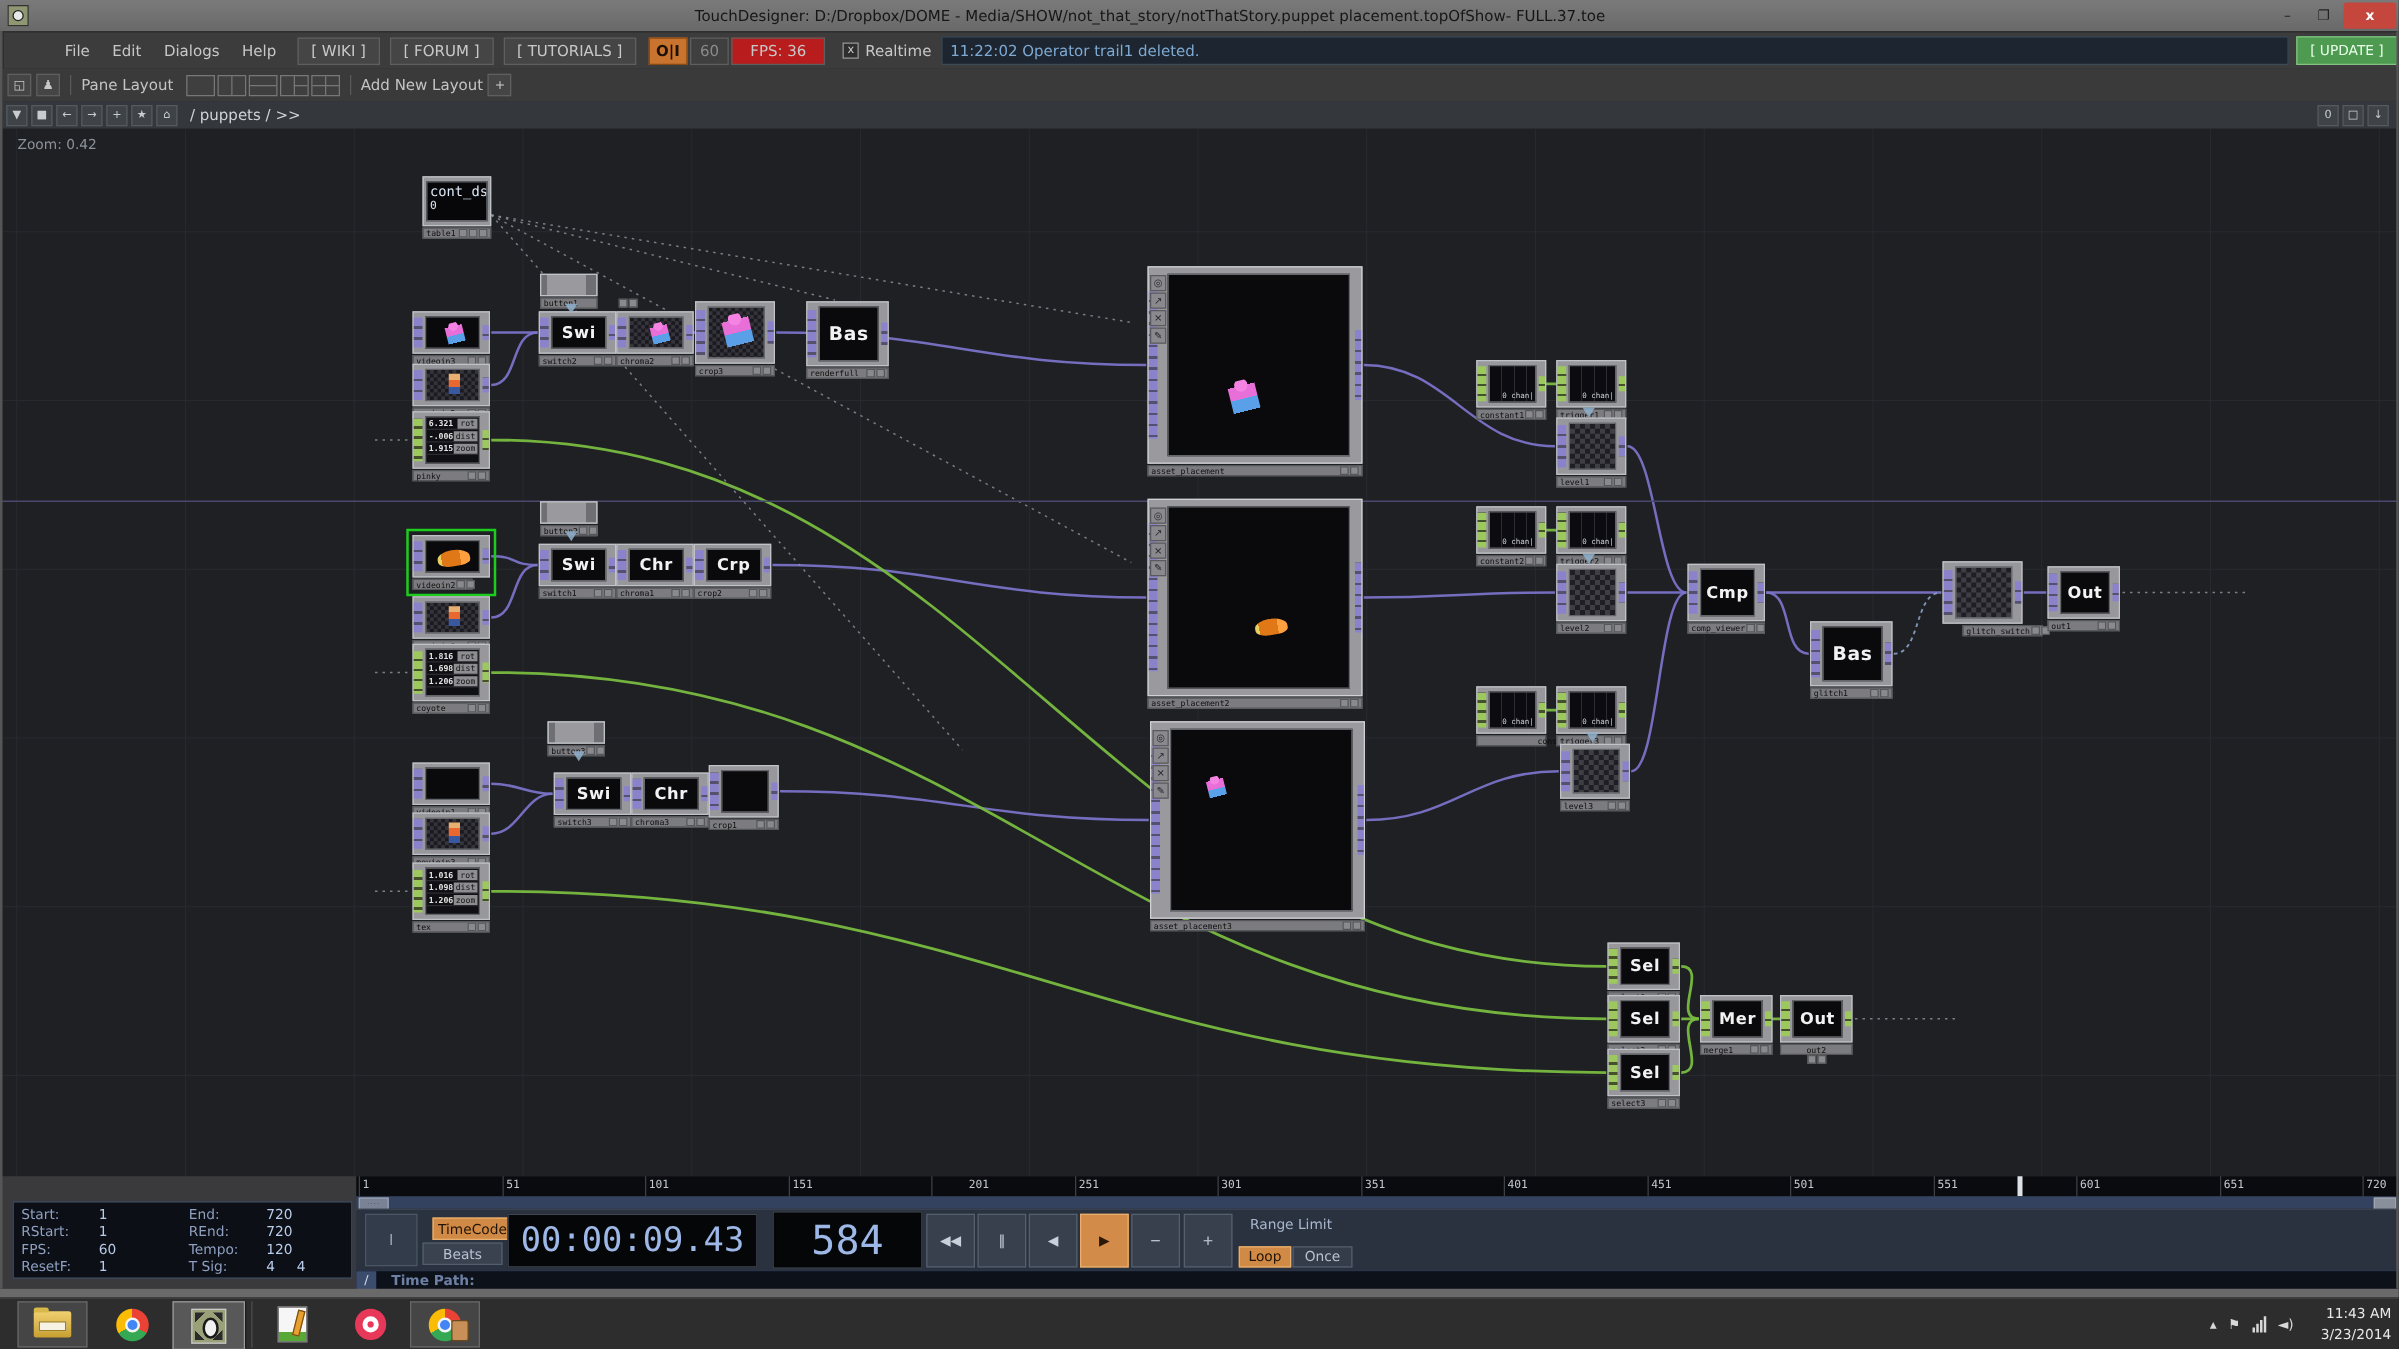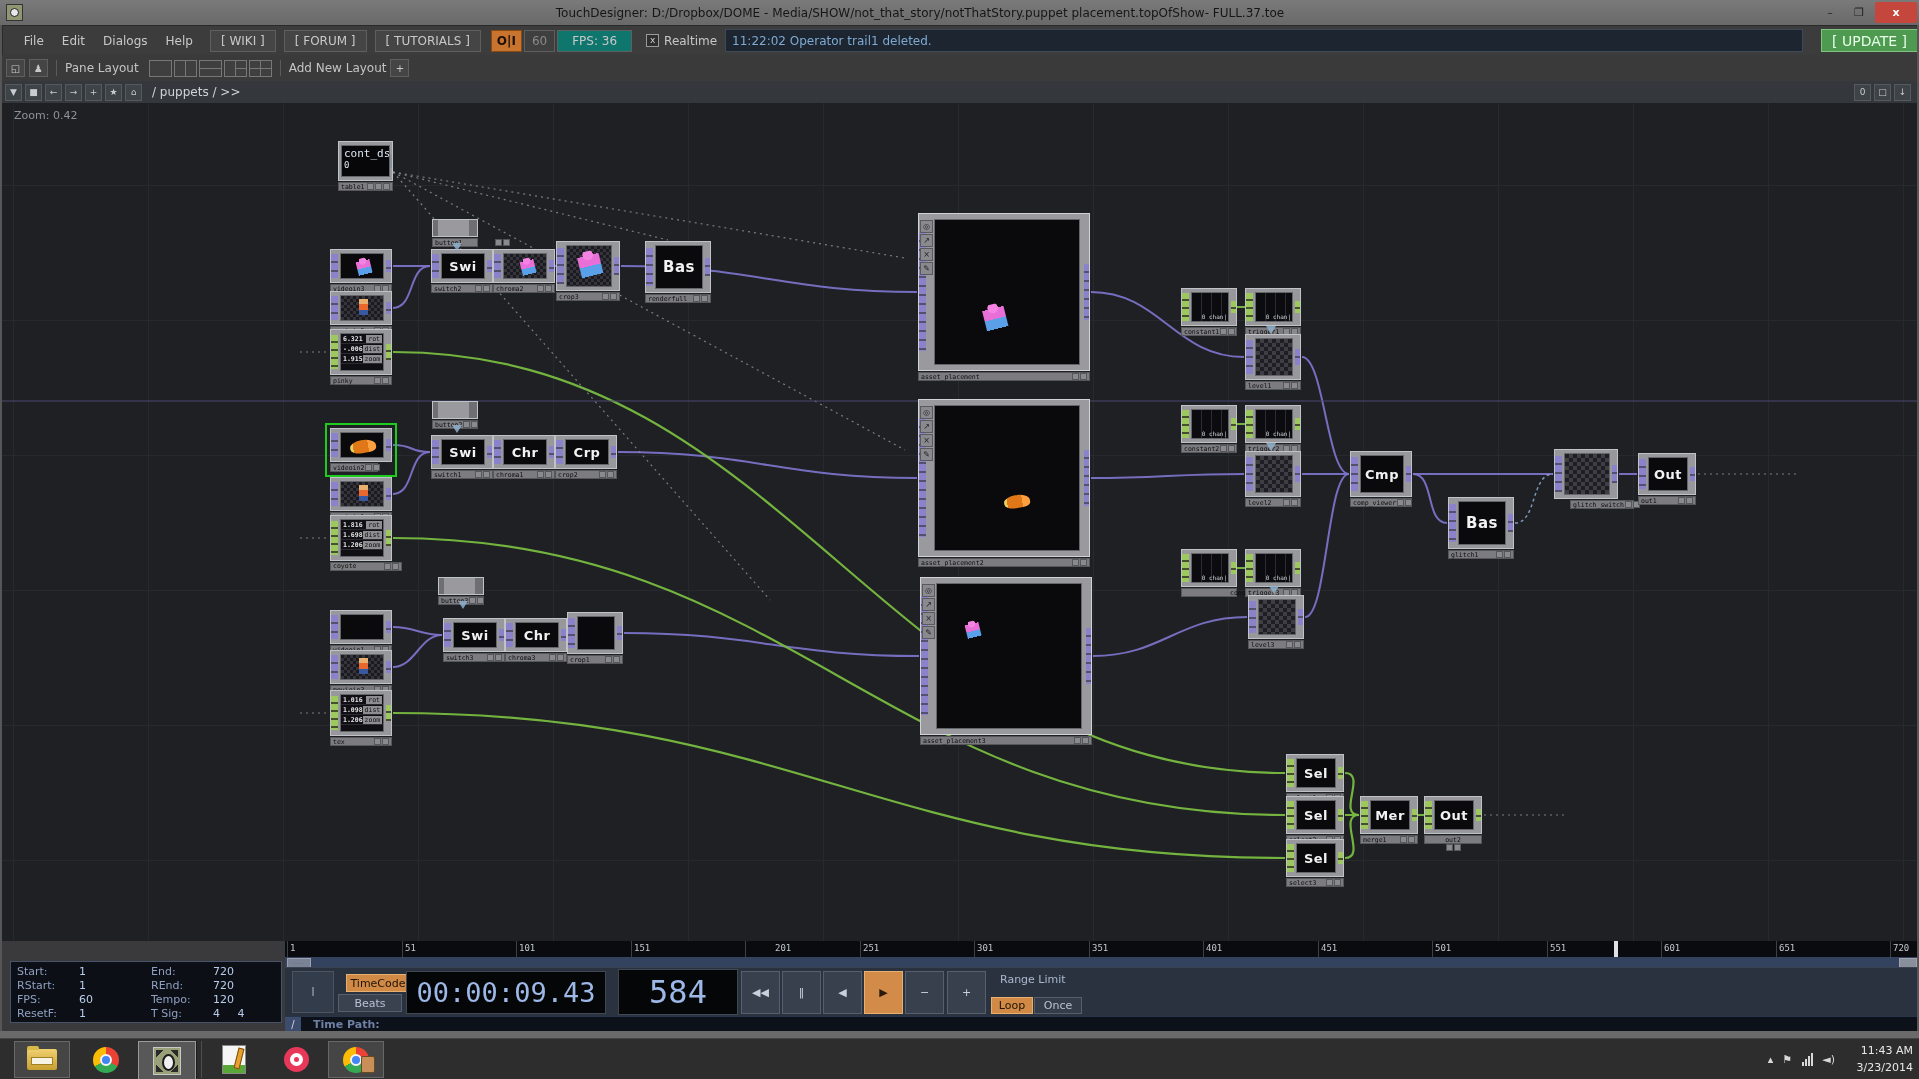--- a/index.html
+++ b/index.html
@@ -13,27 +13,27 @@
   .winbtn{width:26px;height:17px;margin-right:3px;display:flex;align-items:center;justify-content:center;
     font-size:11px;color:#222;}
   #btn-close{background:#c4463c;color:#fff;width:42px;height:21px;margin-right:2px;border-radius:2px;font-weight:bold;}
   
   #menubar{position:absolute;left:2px;top:25px;width:1915px;height:29px;background:#3c3c3c;border:1px solid #2a2a2a;
     display:flex;align-items:center;font-size:12px;color:#c8c8c8;justify-content:flex-end;}
   .mi{padding:3px 9px;white-space:nowrap;}
   .mi.box{border:1px solid #5f5f5f;background:#454545;margin-left:8px;padding:3px 10px;}
   .mi.oi{background:#c8742e;color:#1d1008;font-weight:bold;border:1px solid #8a4a14;margin-left:10px;padding:3px 5px;}
   .mi.dim{color:#8a8a8a;border:1px solid #5f5f5f;background:#3f3f3f;margin-left:2px;padding:3px 7px;}
-  .mi.fpsbox{border:1px solid #5f5f5f;background:#0f766e;margin-left:2px;padding:3px 14px;}
+  .mi.fpsbox{border:1px solid #5f5f5f;background:#b91c1c;margin-left:2px;padding:3px 14px;}
   #rt-check{width:11px;height:11px;border:1px solid #9a9a9a;background:#2e2e2e;color:#cfcfcf;font-size:9px;
     line-height:11px;text-align:center;margin:0 5px 0 14px;}
   #msgbox{margin-left:8px;height:21px;width:1070px;background:#1d2630;border:1px solid #3c4a58;color:#7ea9d2;
     font-size:12px;display:flex;align-items:center;padding-left:6px;}
-  #update-btn{margin-left:18px;height:21px;background:#4d9a50;border:1px solid #82c383;color:#eaffea;
-    font-size:14px;display:flex;align-items:center;padding:0 10px;}
+  #update-btn{margin-left:6px;height:21px;background:#4d9a50;border:1px solid #82c383;color:#eaffea;
+    font-size:11px;display:flex;align-items:center;padding:0 10px;}
   
   #toolbar2{position:absolute;left:2px;top:55px;width:1915px;height:26px;background:#3a3a3a;border-bottom:1px solid #2c2c2c;
     display:flex;align-items:center;color:#c4c4c4;font-size:12px;}
   .tbtn{width:17px;height:16px;border:1px solid #5f5f5f;background:#454545;margin-left:4px;display:flex;
     align-items:center;justify-content:center;font-size:10px;color:#c8c8c8;}
   .tsep{width:1px;height:16px;background:#5a5a5a;margin:0 8px;}
   .laybox{width:21px;height:15px;border:1px solid #777;background:#3f3f3f;margin-left:2px;position:relative;}
   .laybox.v::before{content:"";position:absolute;left:50%;top:0;bottom:0;width:1px;background:#777;}
   .laybox.h::before{content:"";position:absolute;top:50%;left:0;right:0;height:1px;background:#777;}
   .laybox.t::before{content:"";position:absolute;left:50%;top:0;bottom:0;width:1px;background:#777;}
@@ -545,21 +545,21 @@
             <div class="nrow">
               <b>1.698</b>
               <span>dist</span>
             </div>
             <div class="nrow">
               <b>1.206</b>
               <span>zoom</span>
             </div>
           </div>
         </div>
-        <div class="nlabel" style="width: 72px; align-items: flex-end;">
+        <div class="nlabel" style="width: 62px;">
           <span>coyote</span>
           <span class="chips">
             <i></i>
             <i></i>
           </span>
         </div>
       </div>
       <div class="node k-button" style="left: 438px; top: 474px; width: 46px;">
         <div class="nbody" style="height: 18px;"></div>
         <div class="nlabel" style="width: 46px;">

